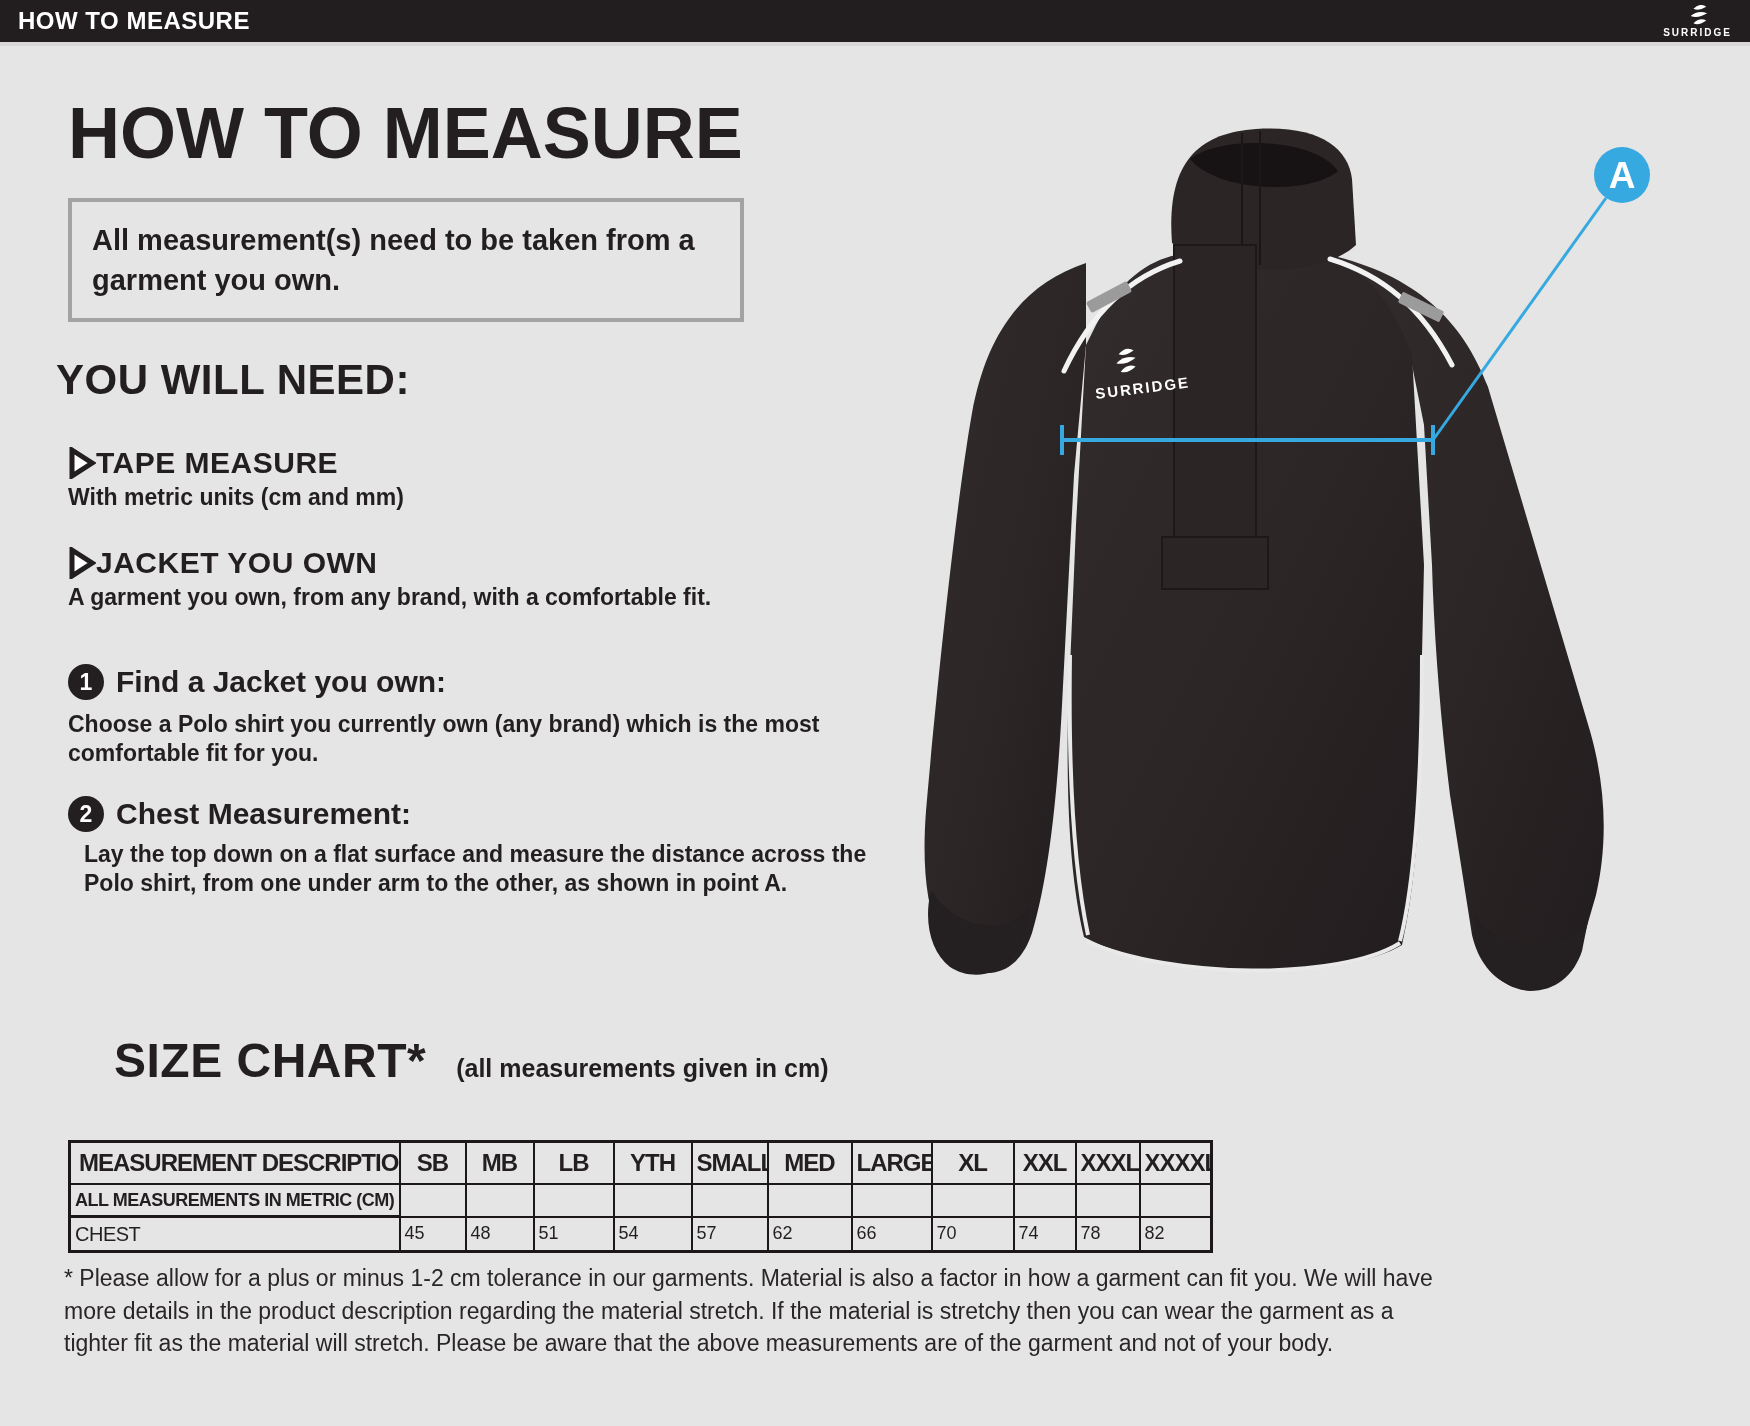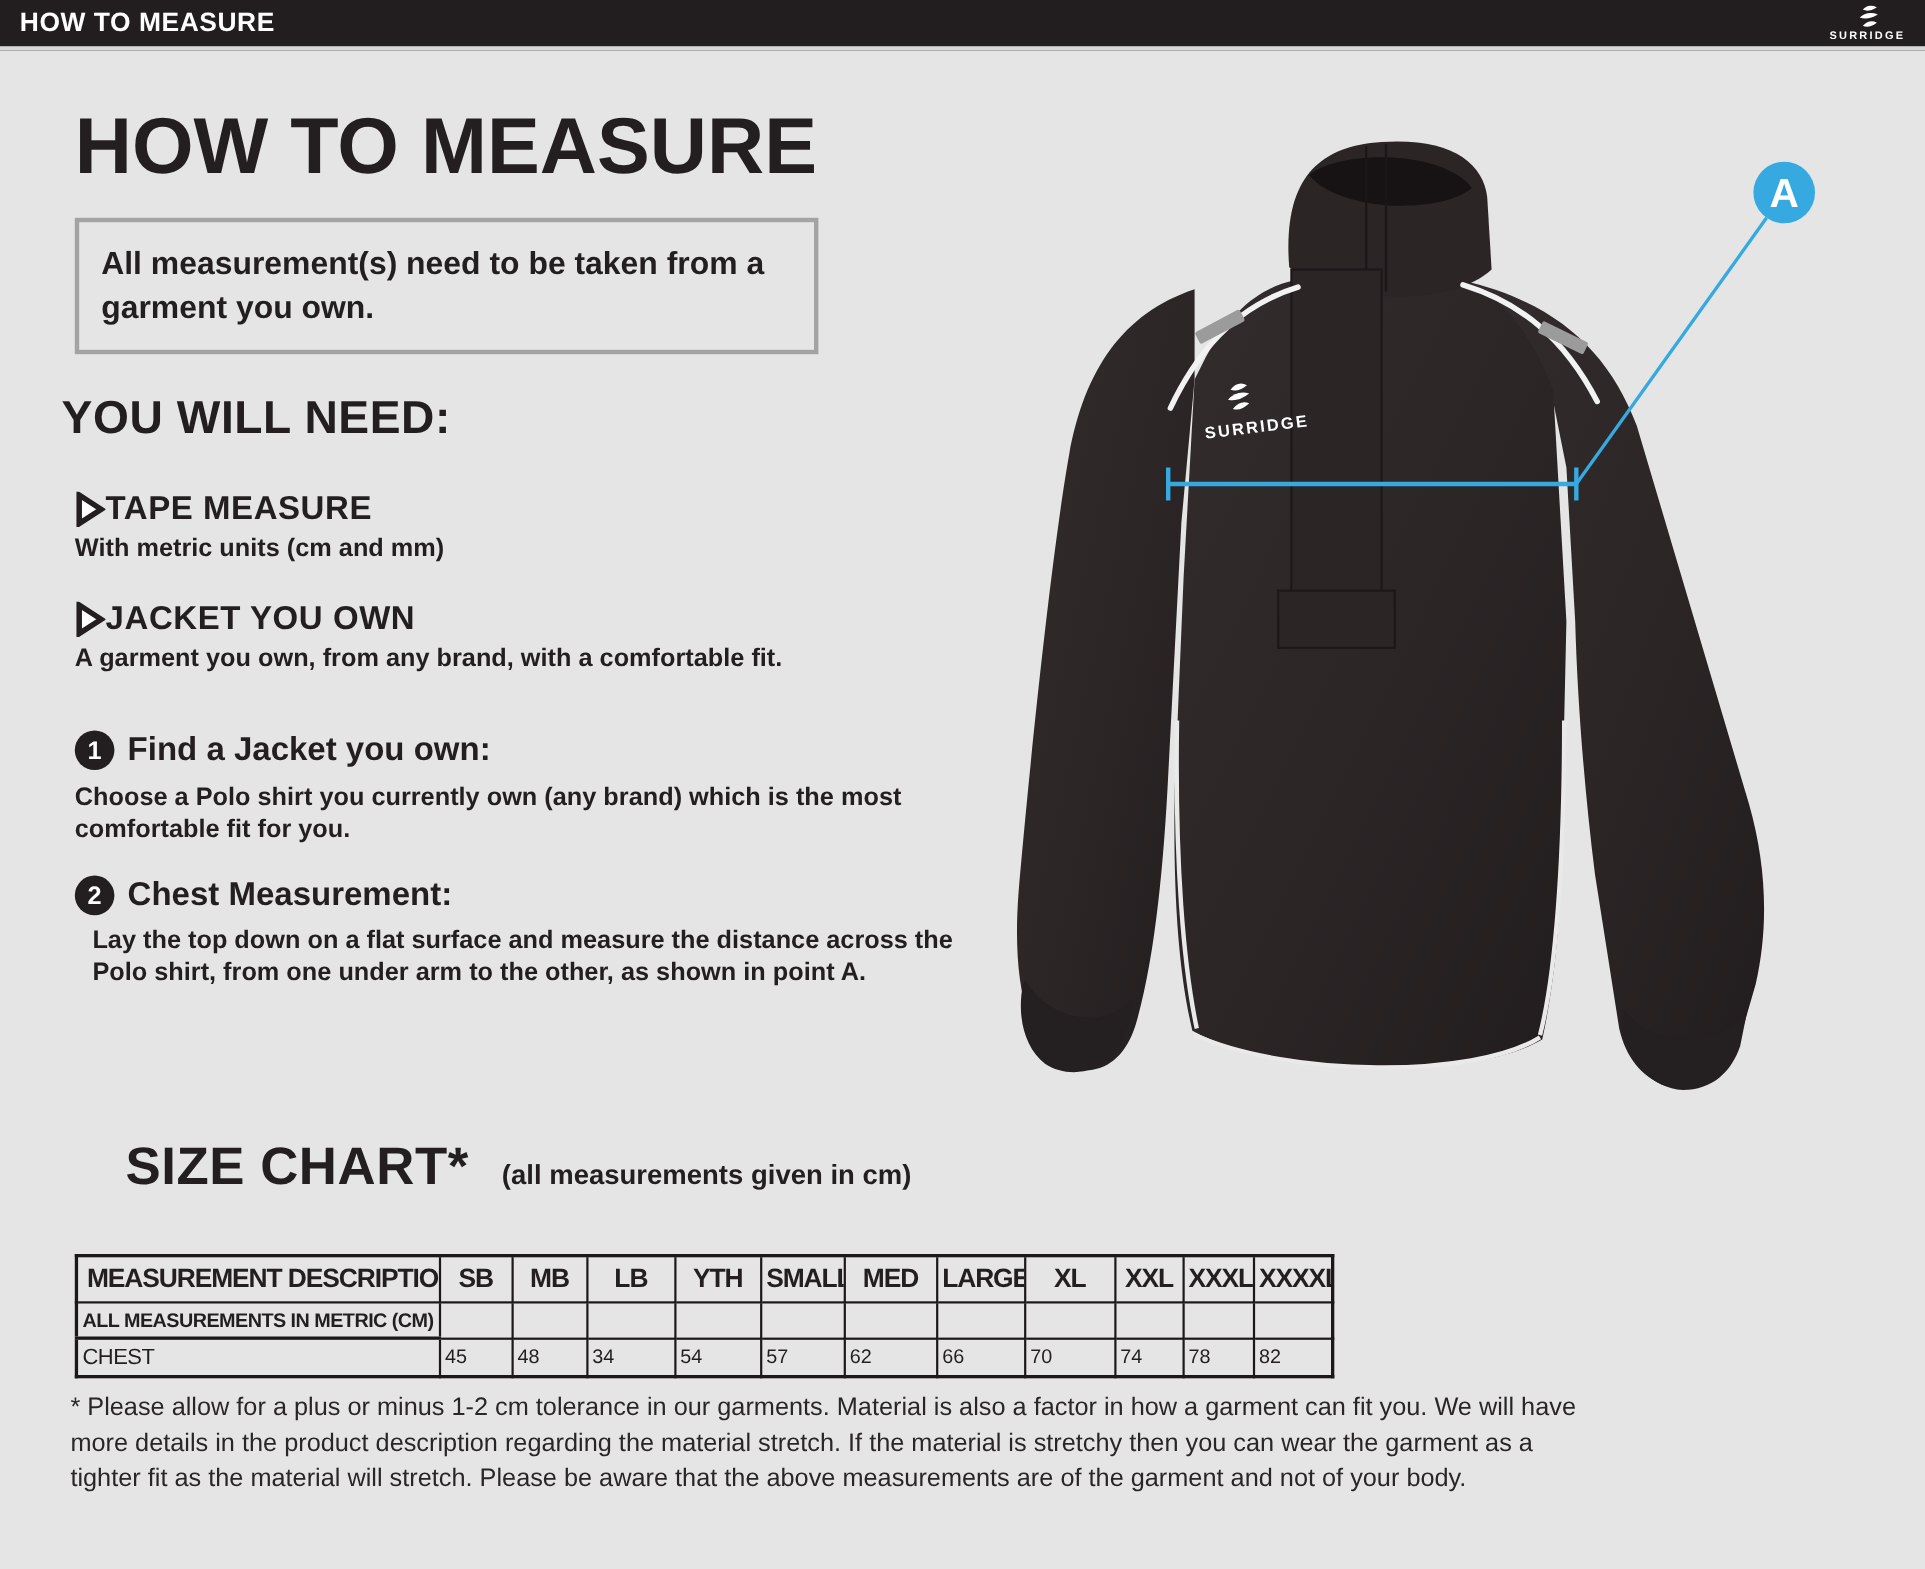--- a/index.html
+++ b/index.html
@@ -150,21 +150,21 @@
       <td></td>
       <td></td>
       <td></td>
       <td></td>
       <td></td>
     </tr>
     <tr class="row-vals">
       <td class="lbl">CHEST</td>
       <td>45</td>
       <td>48</td>
-      <td>34</td>
+      <td>51</td>
       <td>54</td>
       <td>57</td>
       <td>62</td>
       <td>66</td>
       <td>70</td>
       <td>74</td>
       <td>78</td>
       <td>82</td>
     </tr>
   </tbody>

